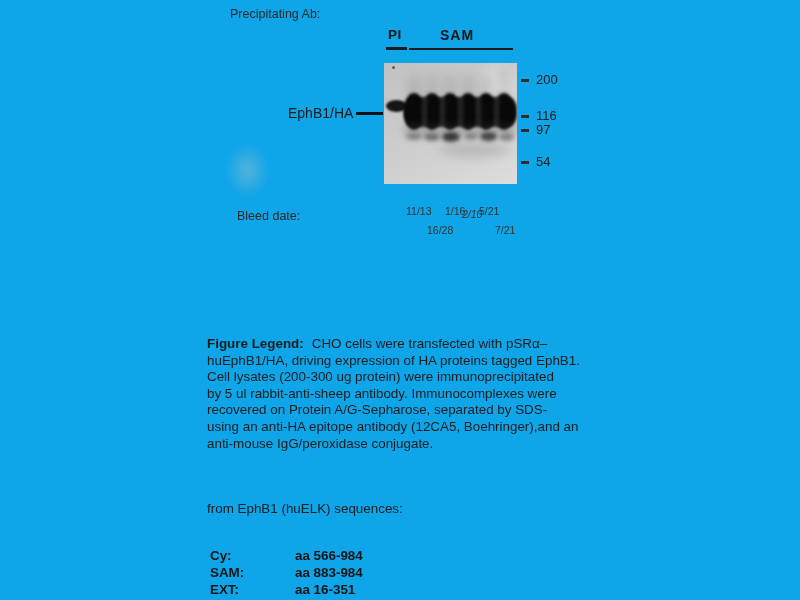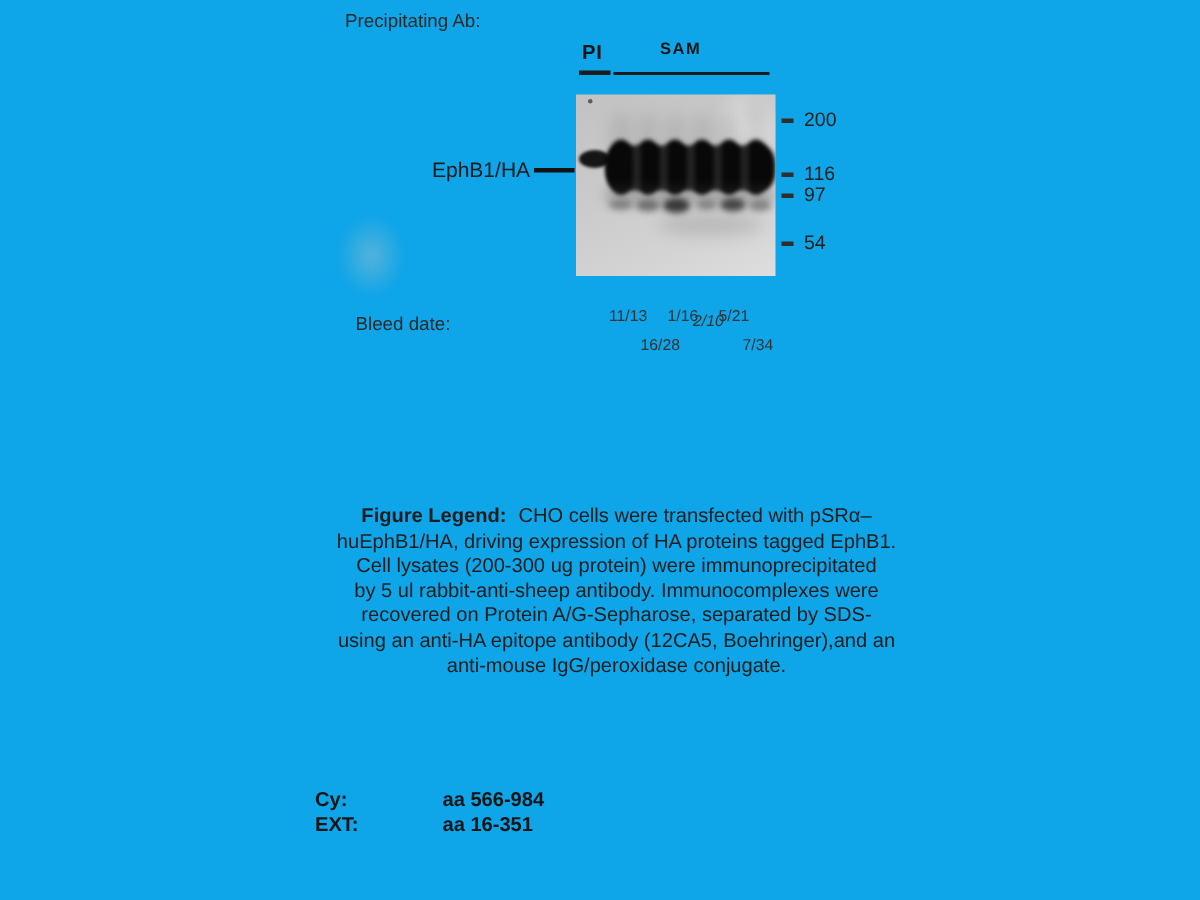--- a/index.html
+++ b/index.html
@@ -7,21 +7,21 @@
     position:relative; width:800px; height:600px;
     background:#0ea5e9; overflow:hidden;
     font-family:"Liberation Sans", sans-serif;
     color:#1e1e1e;
   }
   .abs{position:absolute;}
 
   
   .precip-label{left:230px; top:7px; font-size:12.5px; color:#2a2a2a;}
   .lane-pi{left:388px; top:27px; font-size:13.5px; font-weight:bold; letter-spacing:.5px; color:#161616;}
-  .lane-sam{left:440px; top:27px; font-size:11px; font-weight:bold; letter-spacing:1px; color:#161616;}
+  .lane-sam{left:440px; top:27px; font-size:14px; font-weight:bold; letter-spacing:1px; color:#161616;}
   .pi-underline{left:386px; top:47px; width:21px; height:2.5px; background:#1b1b1b;}
   .sam-underline{left:409px; top:48px; width:104px; height:2px; background:#1b1b1b;}
 
   
   .blot{
     left:384px; top:63px; width:133px; height:121px; overflow:hidden;
     background:linear-gradient(155deg,#c2c2c2 0%,#cacaca 40%,#d4d4d4 75%,#dedede 100%);
   }
   .blot > div{position:absolute;}
   .corner-light{right:-6px; top:-6px; width:48px; height:60px;
@@ -55,26 +55,26 @@
   .band-label{left:288px; top:105px; font-size:14px; color:#1a1a1a;}
   .band-pointer{left:356px; top:112px; width:27px; height:3px; background:#131313;}
 
   
   .bleed-label{left:237px; top:209px; font-size:12.5px; color:#2a2a2a;}
   .bd{font-size:10.5px; color:#333;}
   .bd-11-13{left:406px; top:205px;} .bd-1-16{left:445px; top:205px;} .bd-5-21{left:479px; top:205px;text-align:right;}
   .bd-12-28{left:427px; top:224px;} .bd-2-10{left:462px; top:208px;font-style:italic;} .bd-7-21{left:495px; top:224px;}
 
   
-  .legend{left:207px; top:336px; width:408px; font-size:13.4px; line-height:16.6px; color:#1d1d1d;text-align:center;}
+  .legend{left:207px; top:336px; width:408px; font-size:13.4px; line-height:16.6px; color:#1d1d1d;}
   .legend-heading{font-weight:bold; padding-right:8px;}
   
   .immun{left:207px; top:501px; width:408px; font-size:13.4px; line-height:16.6px; color:#1d1d1d;}
   
-  .constructs{left:210px; top:524px; font-size:13.4px; line-height:17.2px; font-weight:bold; color:#151515;}
+  .constructs{left:210px; top:547px; font-size:13.4px; line-height:17.2px; font-weight:bold; color:#151515;}
   .c-name{display:inline-block; width:85px;}
 
   
   .artifact{left:225px; top:143px; width:45px; height:55px; border-radius:50%;
     background:radial-gradient(closest-side, rgba(207,202,192,.38), rgba(207,202,192,0)); filter:blur(3px);}
 </style>
 </head>
 <body>
 
 <div class="page">
@@ -128,41 +128,45 @@
 
   <div class="abs band-label">EphB1/HA</div>
   <div class="abs band-pointer"></div>
 
   <div class="abs bleed-label">Bleed date:</div>
   <div class="abs bd bd-11-13">11/13</div>
   <div class="abs bd bd-1-16">1/16</div>
   <div class="abs bd bd-5-21">5/21</div>
   <div class="abs bd bd-12-28">16/28</div>
   <div class="abs bd bd-2-10">2/10</div>
-  <div class="abs bd bd-7-21">7/34</div>
+  <div class="abs bd bd-7-21">7/21</div>
 
   <div class="abs artifact"></div>
 
   <div class="abs legend">
     <div>
       <span class="legend-heading">Figure Legend:</span><span>CHO cells were transfected with pSRα–</span>
     </div>
     <div>huEphB1/HA, driving expression of HA proteins tagged EphB1.</div>
     <div>Cell lysates (200-300 ug protein) were immunoprecipitated</div>
     <div>by 5 ul rabbit-anti-sheep antibody. Immunocomplexes were</div>
     <div>recovered on Protein A/G-Sepharose, separated by SDS-</div>
     <div>using an anti-HA epitope antibody (12CA5, Boehringer),and an</div>
     <div>anti-mouse IgG/peroxidase conjugate.</div>
   </div>
 
   <div class="abs immun">
+    <div>from EphB1 (huELK) sequences:</div>
   </div>
 
   <div class="abs constructs">
     <div>
       <span class="c-name">Cy:</span><span>aa 566-984</span>
+    </div>
+    <div>
+      <span class="c-name">SAM:</span><span>aa 883-984</span>
     </div>
     <div>
       <span class="c-name">EXT:</span><span>aa 16-351</span>
     </div>
   </div>
 
 </div>
 
 </body></html>

